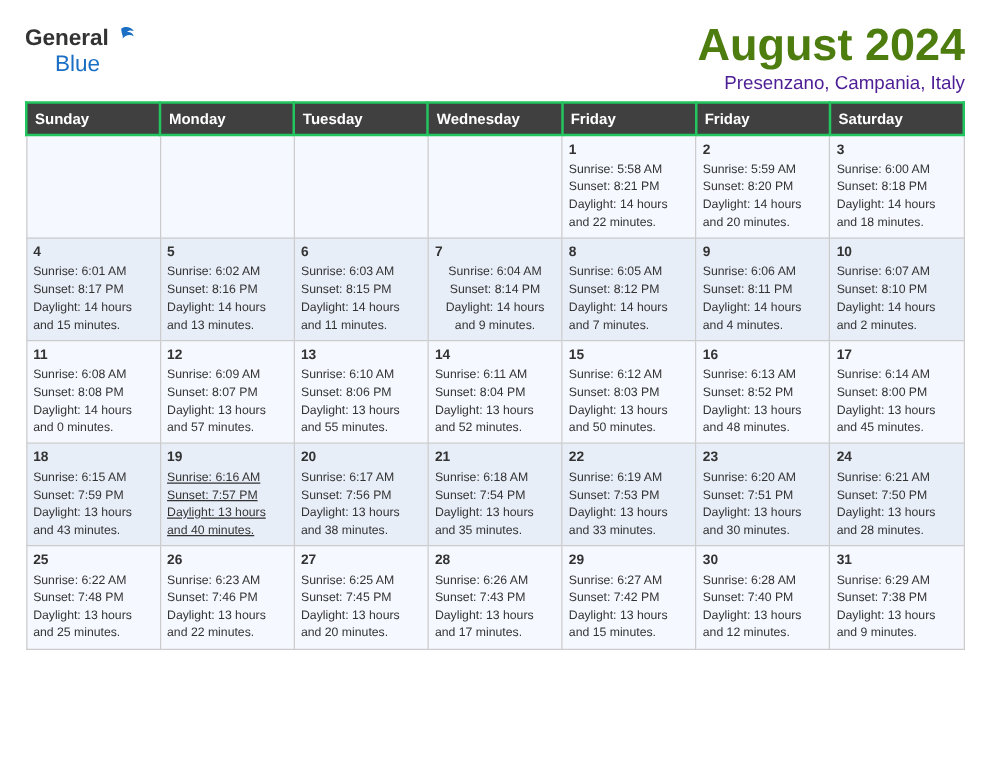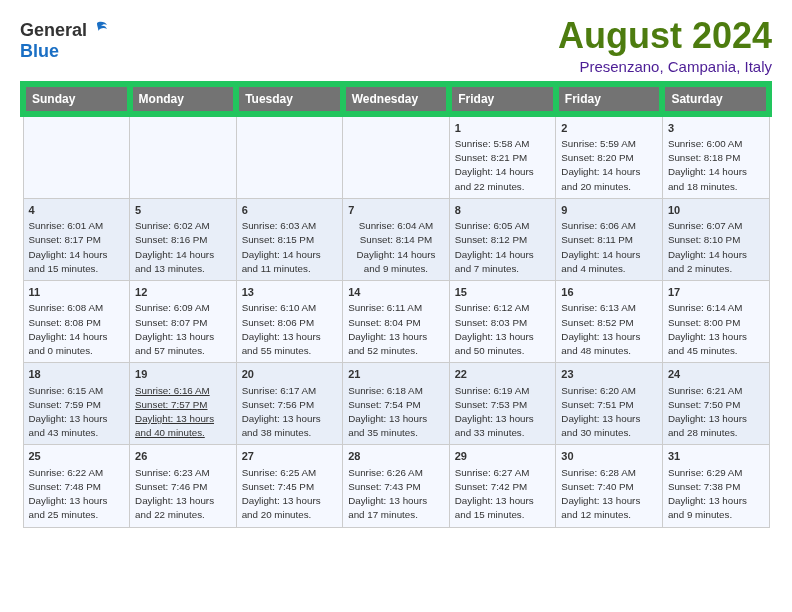--- a/index.html
+++ b/index.html
@@ -25,22 +25,23 @@
       align-items: center;
       margin-top: 4px;
     }
     .logo-text-general {
       font-size: 18px;
       font-weight: bold;
       color: #333;
     }
     .logo-text-blue {
       font-size: 18px;
-      font-weight: bold;
+      font-weight: normal;
       color: #1a6fc4;
+      margin-left: 24px;
     }
     .title-area {
       text-align: right;
     }
     .month-title {
       font-size: 36px;
       font-weight: bold;
       color: #4d7c0f;
       line-height: 1.1;
     }
@@ -49,27 +50,27 @@
       color: #4c1d95;
       margin-top: 2px;
     }
     table {
       width: 100%;
       border-collapse: collapse;
       table-layout: fixed;
       font-size: 10.5px;
     }
     thead tr th {
-      background: #737373;
+      background: #404040;
       color: #fff;
       text-align: left;
       padding: 5px 6px;
       font-size: 12px;
       font-weight: bold;
-      border: 6px solid #22c55e;
+      border: 2px solid #22c55e;
     }
     tbody tr td {
       border: 1px solid #ccc;
       vertical-align: top;
       padding: 4px 5px;
       height: 80px;
       color: #333;
       line-height: 1.4;
     }
     tbody tr:nth-child(odd) td {

